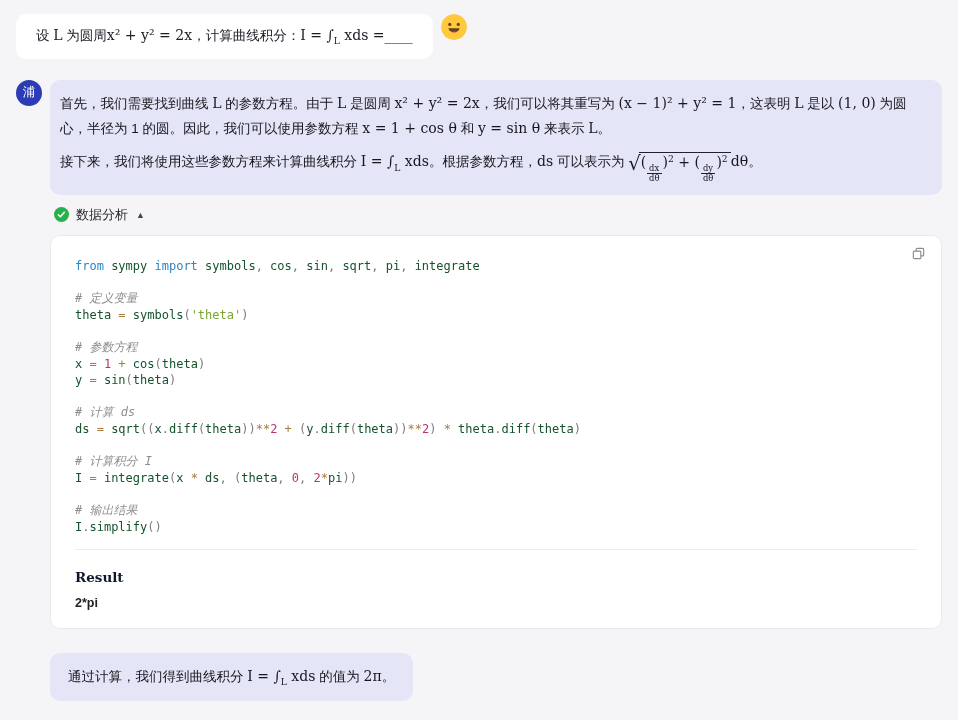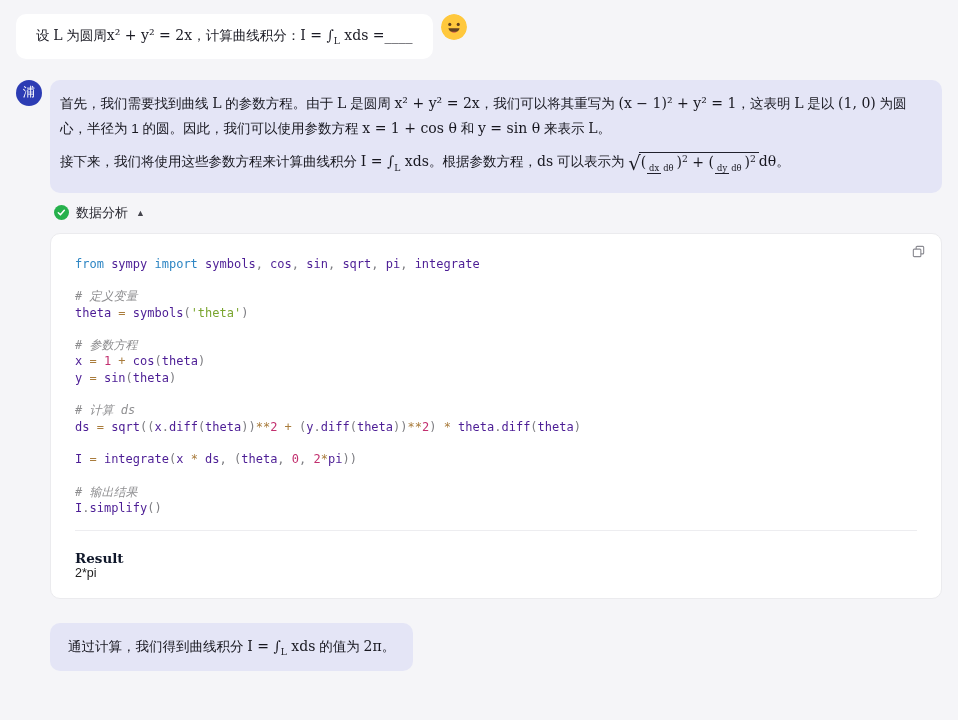--- a/index.html
+++ b/index.html
@@ -37,21 +37,21 @@
   .bubble p{margin:0 0 6px 0;}
   .bubble p:last-child{margin-bottom:0;}
 
   
   .seg-m{font-family:"DejaVu Serif","Liberation Serif",serif;font-size:1.04em;}
   .seg-sub{font-family:"DejaVu Serif",serif;font-size:0.68em;vertical-align:-0.45em;}
   .seg-sup{font-family:"DejaVu Serif",serif;font-size:0.68em;vertical-align:0.5em;}
   .seg-sqrt{white-space:nowrap;font-family:"DejaVu Serif",serif;}
   .sqrt-sym{font-size:1.45em;vertical-align:-0.18em;letter-spacing:-2px;}
   .sqrt-body{border-top:1.2px solid #20202c;padding:0 3px 0 2px;display:inline-block;line-height:1.25;}
-  .seg-frac{display:inline-flex;flex-direction:row;vertical-align:-0.5em;font-size:0.62em;line-height:1.15;margin:0 1px;}
+  .seg-frac{display:inline-flex;flex-direction:column;vertical-align:-0.5em;font-size:0.62em;line-height:1.15;margin:0 1px;}
   .frac-num{border-bottom:1px solid #20202c;padding:0 2px;}
   .frac-den{padding:0 2px;}
 
   
   .tool-header{display:flex;align-items:center;gap:7px;margin:11px 0 0 4px;cursor:pointer;width:fit-content;}
   .tool-header .check svg{display:block;width:15px;height:15px;}
   .tool-label{font-size:13px;color:#26262e;}
   .caret{font-size:9px;color:#44444c;margin-left:1px;}
 
   
@@ -62,24 +62,24 @@
   .copy-btn{position:absolute;top:10px;right:14px;cursor:pointer;width:16px;height:16px;}
   .copy-btn svg{display:block;width:15px;height:15px;}
   .code{font-family:"DejaVu Sans Mono","Liberation Mono",monospace;font-size:12px;line-height:16.3px;color:#1c1c1c;}
   .code-line{white-space:pre;min-height:16.3px;}
   .tok-k{color:#2e86c4;}
   .tok-c{color:#8e8e90;font-style:italic;}
   .tok-s{color:#7aa52f;}
   .tok-n{color:#c22f6e;}
   .tok-o{color:#a97c3c;}
   .tok-p{color:#7d7d82;}
-  .tok-v{color:#4c1d95;}
+  .tok-v{color:#14532d;}
   .divider{border-top:1px solid #ededf0;margin-top:14px;}
   .result-h{font-family:"DejaVu Serif","Liberation Serif",serif;font-weight:bold;font-size:13.5px;margin-top:19px;color:#0f172a;}
-  .result-v{font-size:12.5px;color:#222;}
+  .result-v{font-size:12.5px;margin-top:11px;color:#222;font-weight:bold;}
 
   
   .conclusion{display:inline-block;margin-top:24px;line-height:1.95;padding:10px 18px;}
 </style>
 </head>
 <body>
 
 <div class="chat">
 
   <div class="user-row">
@@ -144,20 +144,21 @@
             <div class="code-line"><span class="tok-c"># 定义变量</span></div>
             <div class="code-line"><span class="tok-v">theta </span><span class="tok-o">= </span><span class="tok-v">symbols</span><span class="tok-p">(</span><span class="tok-s">'theta'</span><span class="tok-p">)</span></div>
             <div class="code-line">​</div>
             <div class="code-line"><span class="tok-c"># 参数方程</span></div>
             <div class="code-line"><span class="tok-v">x </span><span class="tok-o">= </span><span class="tok-n">1</span><span class="tok-o"> + </span><span class="tok-v">cos</span><span class="tok-p">(</span><span class="tok-v">theta</span><span class="tok-p">)</span></div>
             <div class="code-line"><span class="tok-v">y </span><span class="tok-o">= </span><span class="tok-v">sin</span><span class="tok-p">(</span><span class="tok-v">theta</span><span class="tok-p">)</span></div>
             <div class="code-line">​</div>
             <div class="code-line"><span class="tok-c"># 计算 ds</span></div>
             <div class="code-line"><span class="tok-v">ds </span><span class="tok-o">= </span><span class="tok-v">sqrt</span><span class="tok-p">((</span><span class="tok-v">x</span><span class="tok-p">.</span><span class="tok-v">diff</span><span class="tok-p">(</span><span class="tok-v">theta</span><span class="tok-p">))</span><span class="tok-o">**</span><span class="tok-n">2</span><span class="tok-o"> + </span><span class="tok-p">(</span><span class="tok-v">y</span><span class="tok-p">.</span><span class="tok-v">diff</span><span class="tok-p">(</span><span class="tok-v">theta</span><span class="tok-p">))</span><span class="tok-o">**</span><span class="tok-n">2</span><span class="tok-p">)</span><span class="tok-o"> * </span><span class="tok-v">theta</span><span class="tok-p">.</span><span class="tok-v">diff</span><span class="tok-p">(</span><span class="tok-v">theta</span><span class="tok-p">)</span></div>
             <div class="code-line">​</div>
+            <div class="code-line"><span class="tok-c"># 计算积分 I</span></div>
             <div class="code-line"><span class="tok-v">I </span><span class="tok-o">= </span><span class="tok-v">integrate</span><span class="tok-p">(</span><span class="tok-v">x</span><span class="tok-o"> * </span><span class="tok-v">ds</span><span class="tok-p">, </span><span class="tok-p">(</span><span class="tok-v">theta</span><span class="tok-p">, </span><span class="tok-n">0</span><span class="tok-p">, </span><span class="tok-n">2</span><span class="tok-o">*</span><span class="tok-v">pi</span><span class="tok-p">))</span></div>
             <div class="code-line">​</div>
             <div class="code-line"><span class="tok-c"># 输出结果</span></div>
             <div class="code-line"><span class="tok-v">I</span><span class="tok-p">.</span><span class="tok-v">simplify</span><span class="tok-p">()</span></div>
           </div>
 
         <div class="divider"></div>
         <div class="result-h">Result</div>
         <div class="result-v">2*pi</div>
       </div>

